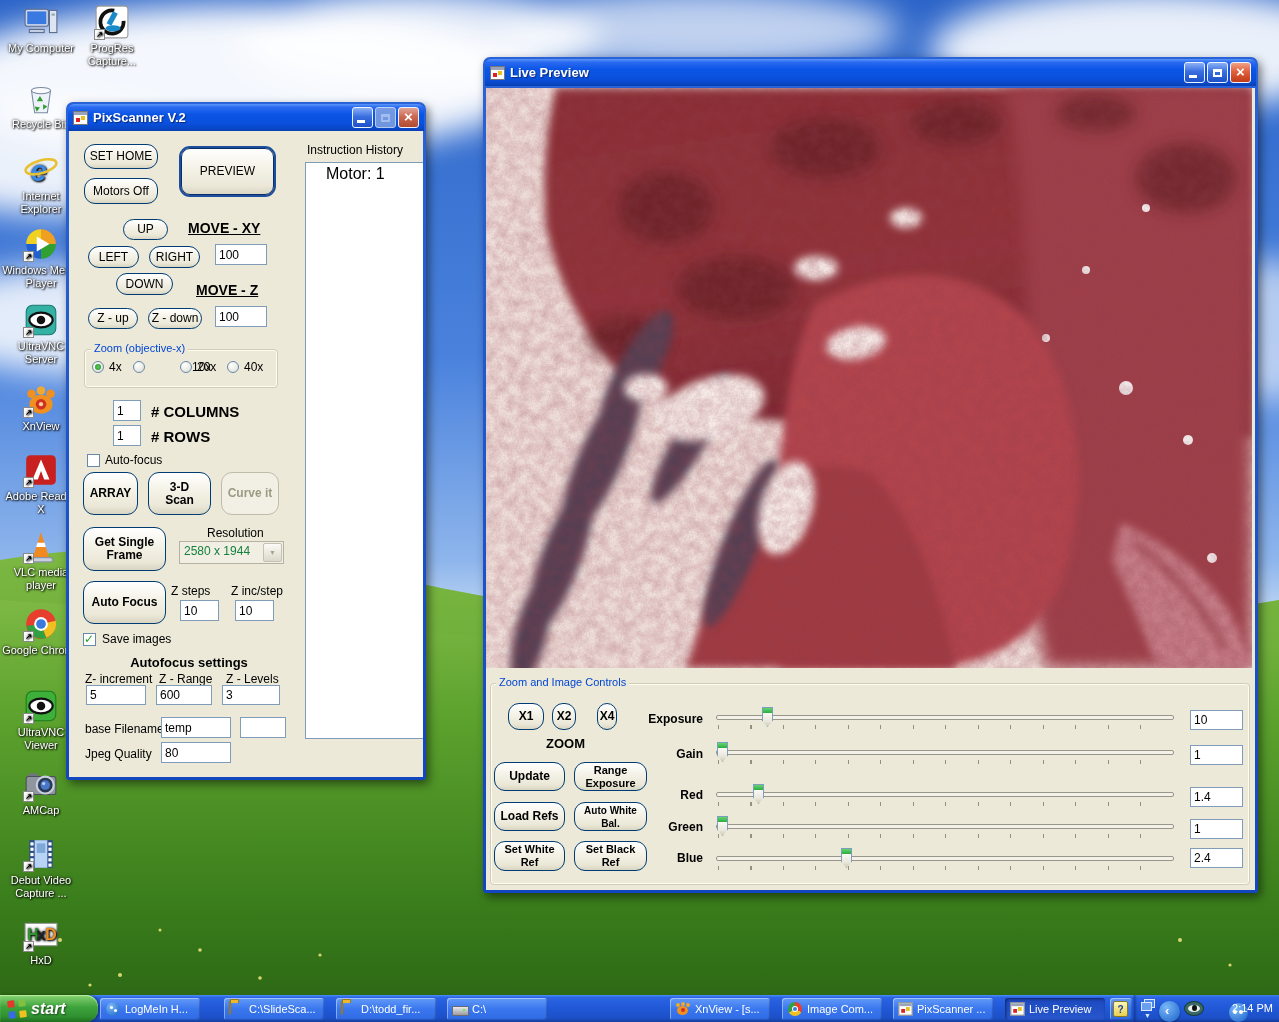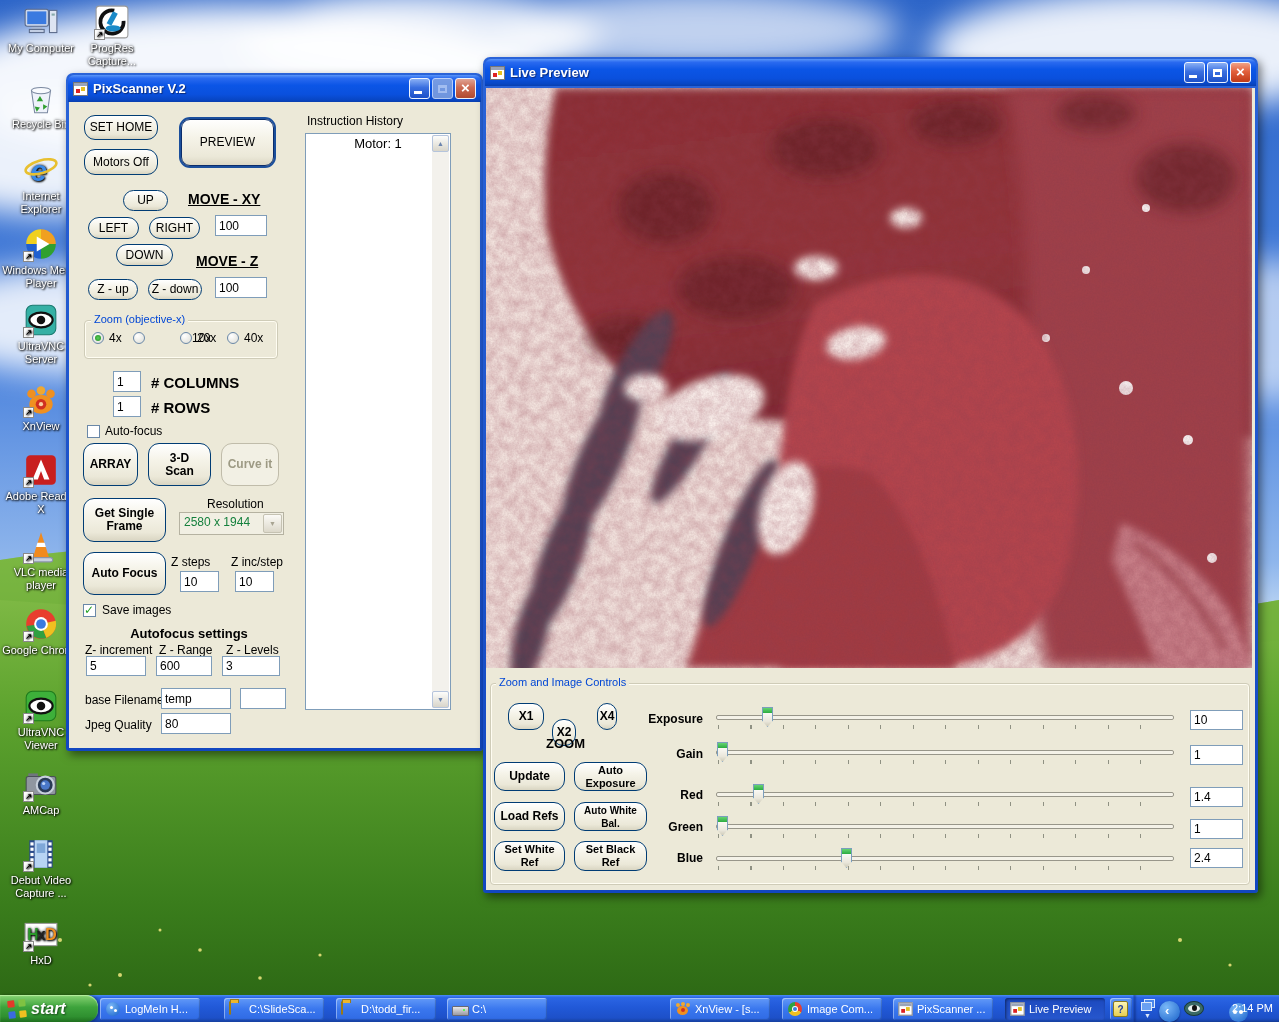--- a/index.html
+++ b/index.html
@@ -56,21 +56,21 @@
   .gbox{position:absolute;border:1px solid #cfccb8;border-radius:4px;box-shadow:inset 0 0 0 1px #fffdf2;}
   .glabel{position:absolute;color:#0046d5;font-size:11px;background:#ece9d8;padding:0 3px;white-space:nowrap;}
   .radio{position:absolute;width:12px;height:12px;border-radius:50%;border:1px solid #6a88a8;
          background:radial-gradient(circle at 35% 30%,#fff,#dcdcd4);box-sizing:border-box;}
   .radio.sel::after{content:"";position:absolute;left:2px;top:2px;width:6px;height:6px;border-radius:50%;
          background:radial-gradient(#5ad05a,#1f8a1f);}
   .cb{position:absolute;width:13px;height:13px;border:1px solid #6a88a8;background:#fff;box-sizing:border-box;}
   .cb.on::after{content:"✓";position:absolute;left:0px;top:-2px;font:bold 12px "DejaVu Sans",sans-serif;color:#21a121;}
   
   .listbox{position:absolute;background:#fff;border:1px solid #7f9db9;box-sizing:border-box;}
-  .listbox .item{font-size:13px;padding:2px 4px;text-align:center;}
+  .listbox .item{font-size:16px;padding:2px 20px;}
   .sbar{position:absolute;top:1px;bottom:1px;right:1px;width:17px;background:#f3f1ec;}
   .sbtn{position:absolute;left:0;width:17px;height:17px;border:1px solid #b5c4dc;border-radius:2px;
         background:linear-gradient(180deg,#fdfdfb,#d8d5ca);box-sizing:border-box;
         display:flex;align-items:center;justify-content:center;color:#6b84ad;}
   .sbtn.up{top:0;} .sbtn.dn{bottom:0;}
   .sbtn.up::after{content:"▲";font-size:7px;} .sbtn.dn::after{content:"▼";font-size:7px;}
   
   .combo{position:absolute;border:1px solid #b5b2a1;background:#f1efe3;color:#15803d;font-size:12px;
          padding:2px 4px;box-sizing:border-box;}
   .combo .da{position:absolute;right:1px;top:1px;bottom:1px;width:17px;border:1px solid #c5c2b2;border-radius:2px;
@@ -332,21 +332,21 @@
         <rect x="2" y="7" width="30" height="21" fill="#fff" stroke="#999"></rect>
         <text x="4" y="23" font-family="Liberation Sans" font-size="15" font-weight="bold" fill="#2a9a2a">H</text>
         <text x="13" y="23" font-family="Liberation Sans" font-size="15" font-weight="bold" fill="#222">x</text>
         <text x="21" y="23" font-family="Liberation Sans" font-size="15" font-weight="bold" fill="#f09020">D</text>
       </svg>
     <span class="scut"></span>
   </div>
   <div>HxD</div>
 </div>
 
-<div class="xpwin" style="left:66px;top:73px;width:417px;height:678px;">
+<div class="xpwin" style="left:66px;top:102px;width:360px;height:678px;">
   <div class="tbar">
     <span class="formicon">
         <i class="bar"></i>
         <i class="rsq"></i>
         <i class="ysq"></i>
       </span>
     <span class="ttl">PixScanner V.2</span>
     <span class="wbtns">
       <span class="wbtn min"></span>
       <span class="wbtn max dis"></span>
@@ -514,26 +514,26 @@
       <path d="M635,435 Q700,462 742,520 Q758,550 766,580 L672,580 Q648,520 626,472 Z" fill="#c97f88" filter="url(#b4)"></path>
       <path d="M648,455 Q705,495 738,560" stroke="#8c2f37" stroke-width="6" fill="none" opacity="0.7" filter="url(#b4)"></path>
       <rect width="766" height="580" filter="url(#grain)" opacity="0.5"></rect>
       <rect width="766" height="580" filter="url(#fine)" opacity="0.35"></rect>
     </svg>
 
     <div class="gbox" style="left:4px;top:595px;width:758px;height:200px;"></div>
     <div class="glabel" style="left:10px;top:588px;">Zoom and Image Controls</div>
 
     <div class="xpbtn b" style="left:22px;top:615px;width:36px;height:27px;">X1</div>
-    <div class="xpbtn b" style="left:66px;top:631px;width:24px;height:27px;">X2</div>
+    <div class="xpbtn b" style="left:66px;top:615px;width:24px;height:27px;">X2</div>
     <div class="xpbtn b" style="left:111px;top:615px;width:20px;height:27px;">X4</div>
     <div class="lbl b" style="left:60px;top:648px;font-size:13px;">ZOOM</div>
 
     <div class="xpbtn b" style="left:8px;top:674px;width:71px;height:29px;">Update</div>
-    <div class="xpbtn b" style="left:88px;top:674px;width:73px;height:29px;font-size:11px;padding:0 6px;">Auto Exposure</div>
+    <div class="xpbtn b" style="left:88px;top:674px;width:73px;height:29px;font-size:11px;padding:0 6px;">Range Exposure</div>
     <div class="xpbtn b" style="left:8px;top:714px;width:71px;height:29px;">Load Refs</div>
     <div class="xpbtn b" style="left:88px;top:714px;width:73px;height:29px;font-size:10px;padding:0 4px;">Auto White Bal.</div>
     <div class="xpbtn b" style="left:8px;top:753px;width:71px;height:30px;font-size:11px;padding:0 6px;">Set White Ref</div>
     <div class="xpbtn b" style="left:88px;top:753px;width:73px;height:30px;font-size:11px;padding:0 6px;">Set Black Ref</div>
 
     <div class="lbl b" style="left:127px;top:624px;width:90px;text-align:right;">Exposure</div>
     <div class="track" style="left:230px;top:627px;width:456px;">
         <span class="thumb" style="left:45px;"></span>
       </div>
     <div class="ticks" style="left:232px;top:637px;width:452px;"></div>

